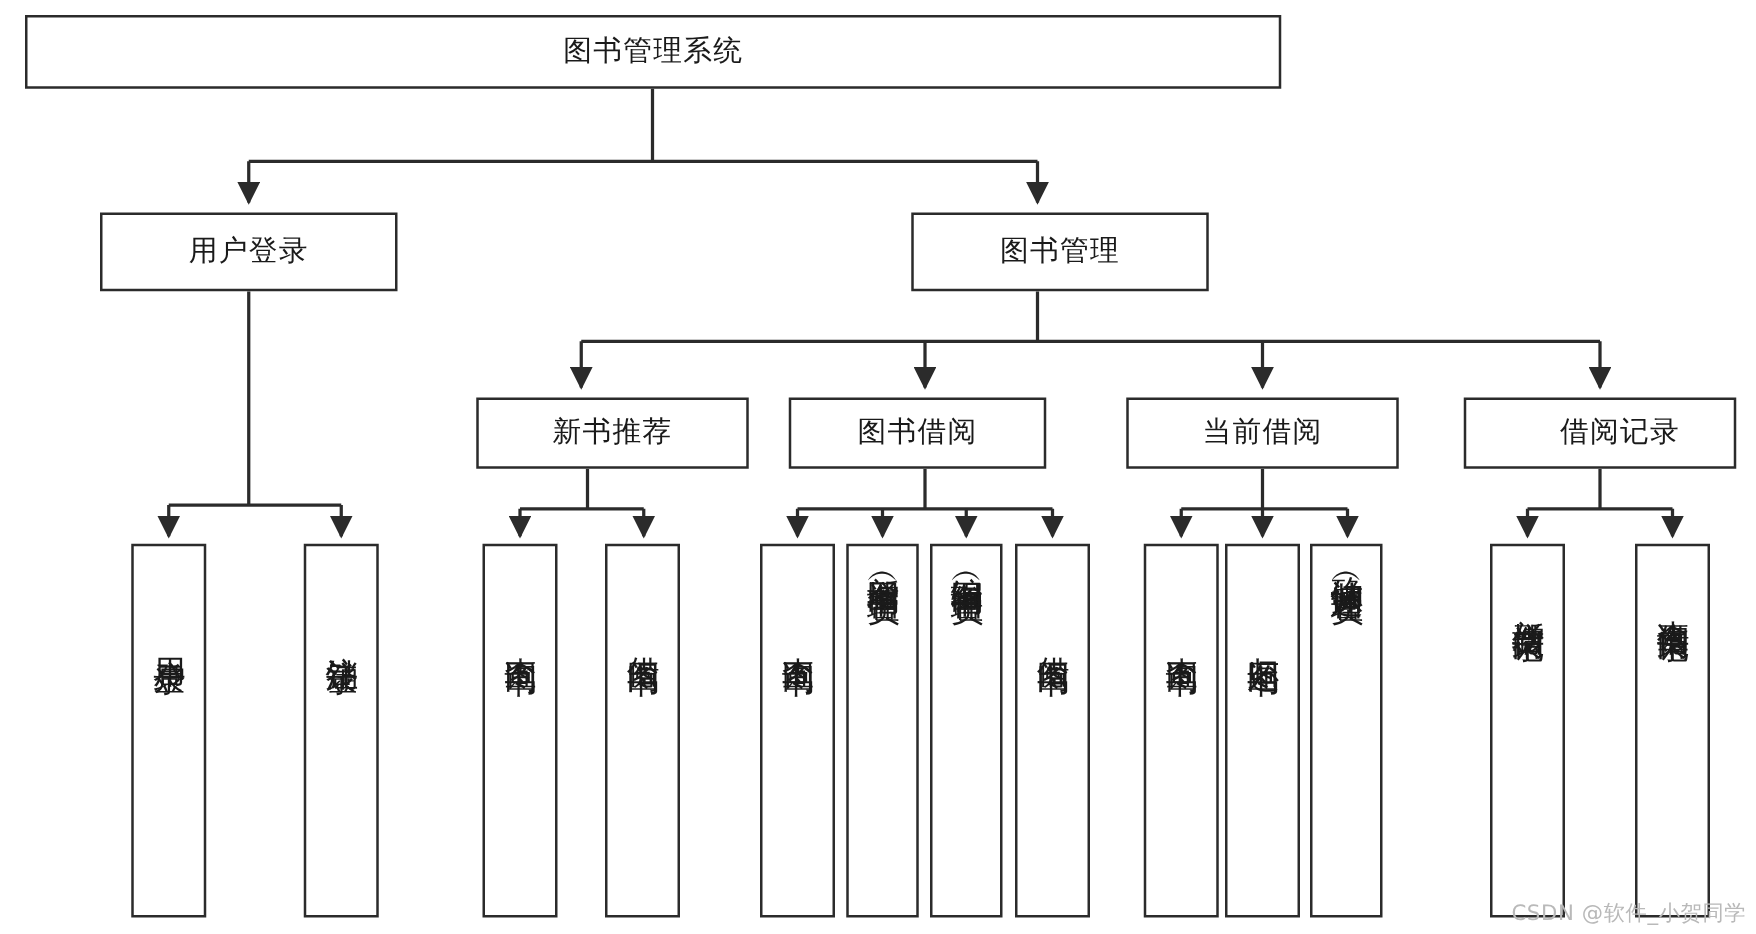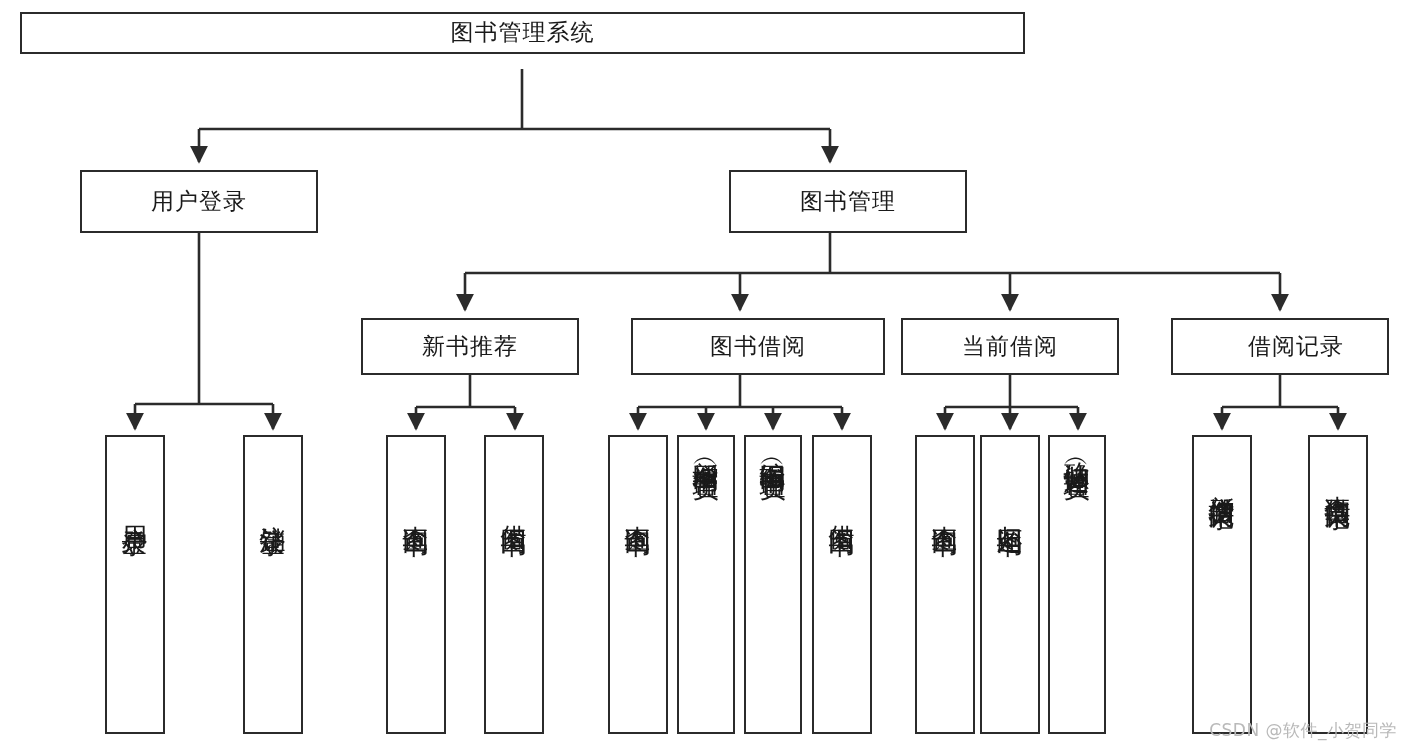--- a/index.html
+++ b/index.html
@@ -114,35 +114,35 @@
       <path d="M 1010 407 L 1010 429" marker-end="url(#arrow)"></path>
       <path d="M 1078 407 L 1078 429" marker-end="url(#arrow)"></path>
 
       <path d="M 1280 375 L 1280 407"></path>
       <path d="M 1222 407 L 1338 407"></path>
       <path d="M 1222 407 L 1222 429" marker-end="url(#arrow)"></path>
       <path d="M 1338 407 L 1338 429" marker-end="url(#arrow)"></path>
     </g>
   </svg>
 
-  <div class="node horiz" style="left:20px; top:12px; width:1005px; height:42px;text-align:center;">
+  <div class="node horiz" style="left:20px; top:12px; width:1005px; height:59px;text-align:center;">
     <span class="label">图书管理系统</span>
   </div>
 
   <div class="node horiz" style="left:80px; top:170px; width:238px; height:63px;">
     <span class="label">用户登录</span>
   </div>
   <div class="node horiz" style="left:729px; top:170px; width:238px; height:63px;">
     <span class="label">图书管理</span>
   </div>
 
-  <div class="node horiz" style="left:361px; top:318px; width:218px; height:57px;">
+  <div class="node horiz" style="left:381px; top:318px; width:218px; height:57px;">
     <span class="label">新书推荐</span>
   </div>
-  <div class="node horiz" style="left:631px; top:318px; width:254px; height:57px;">
+  <div class="node horiz" style="left:631px; top:318px; width:206px; height:57px;">
     <span class="label">图书借阅</span>
   </div>
   <div class="node horiz" style="left:901px; top:318px; width:218px; height:57px;">
     <span class="label">当前借阅</span>
   </div>
   <div class="node horiz" style="left:1171px; top:318px; width:218px; height:57px;padding-left:32px;">
     <span class="label">借阅记录</span>
   </div>
 
   <div class="node vert" style="left:105px; top:435px; width:60px; height:299px; padding-top:68px;">

